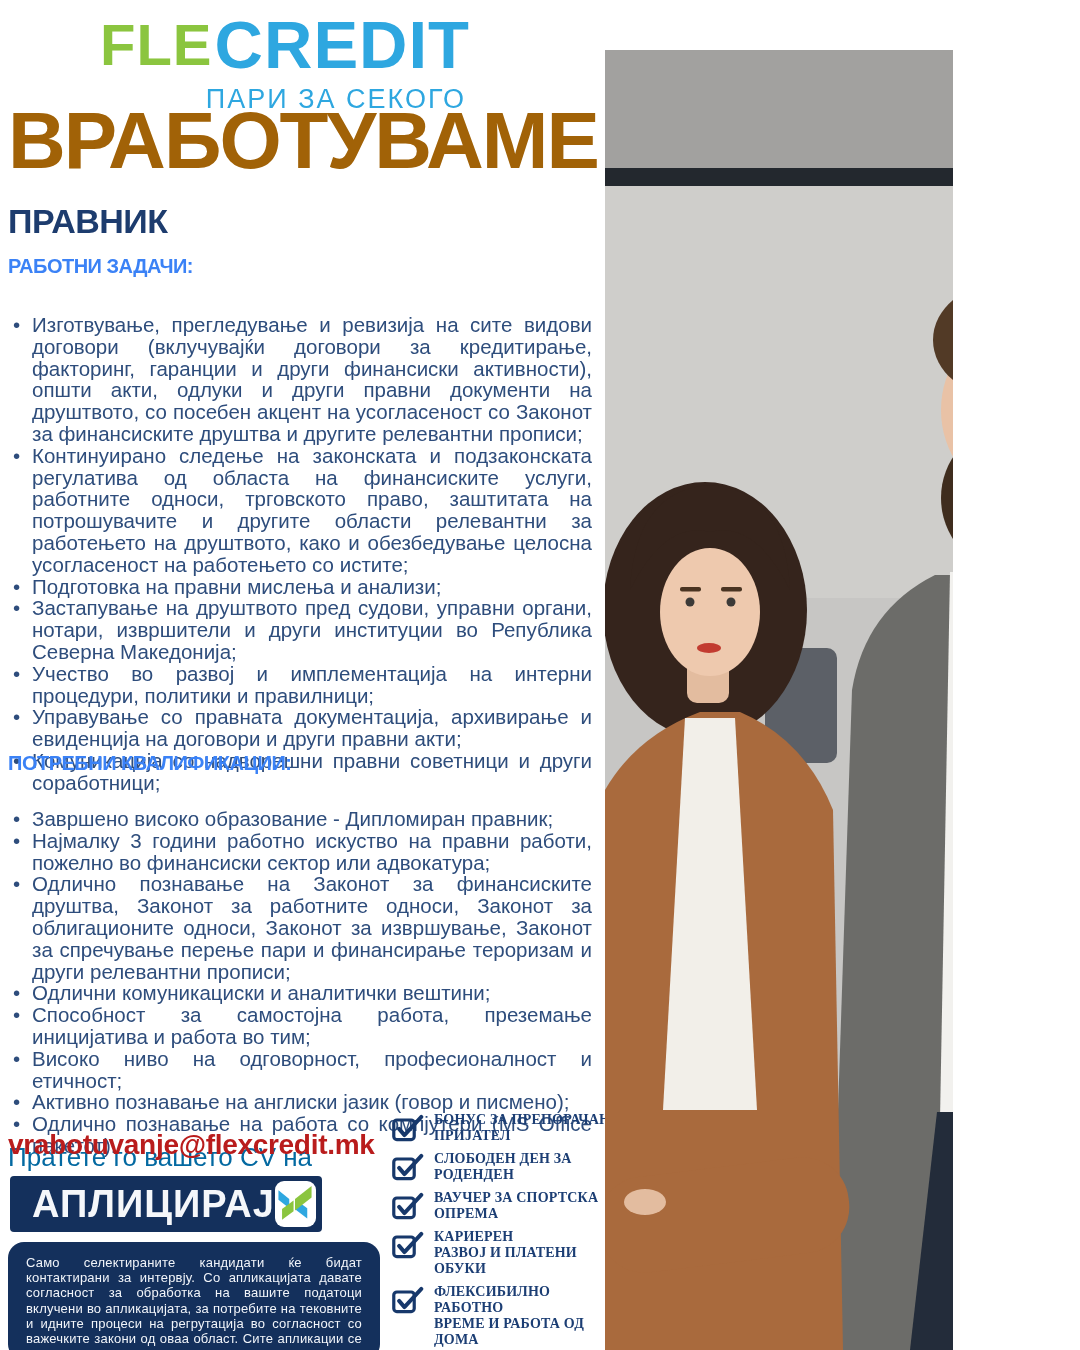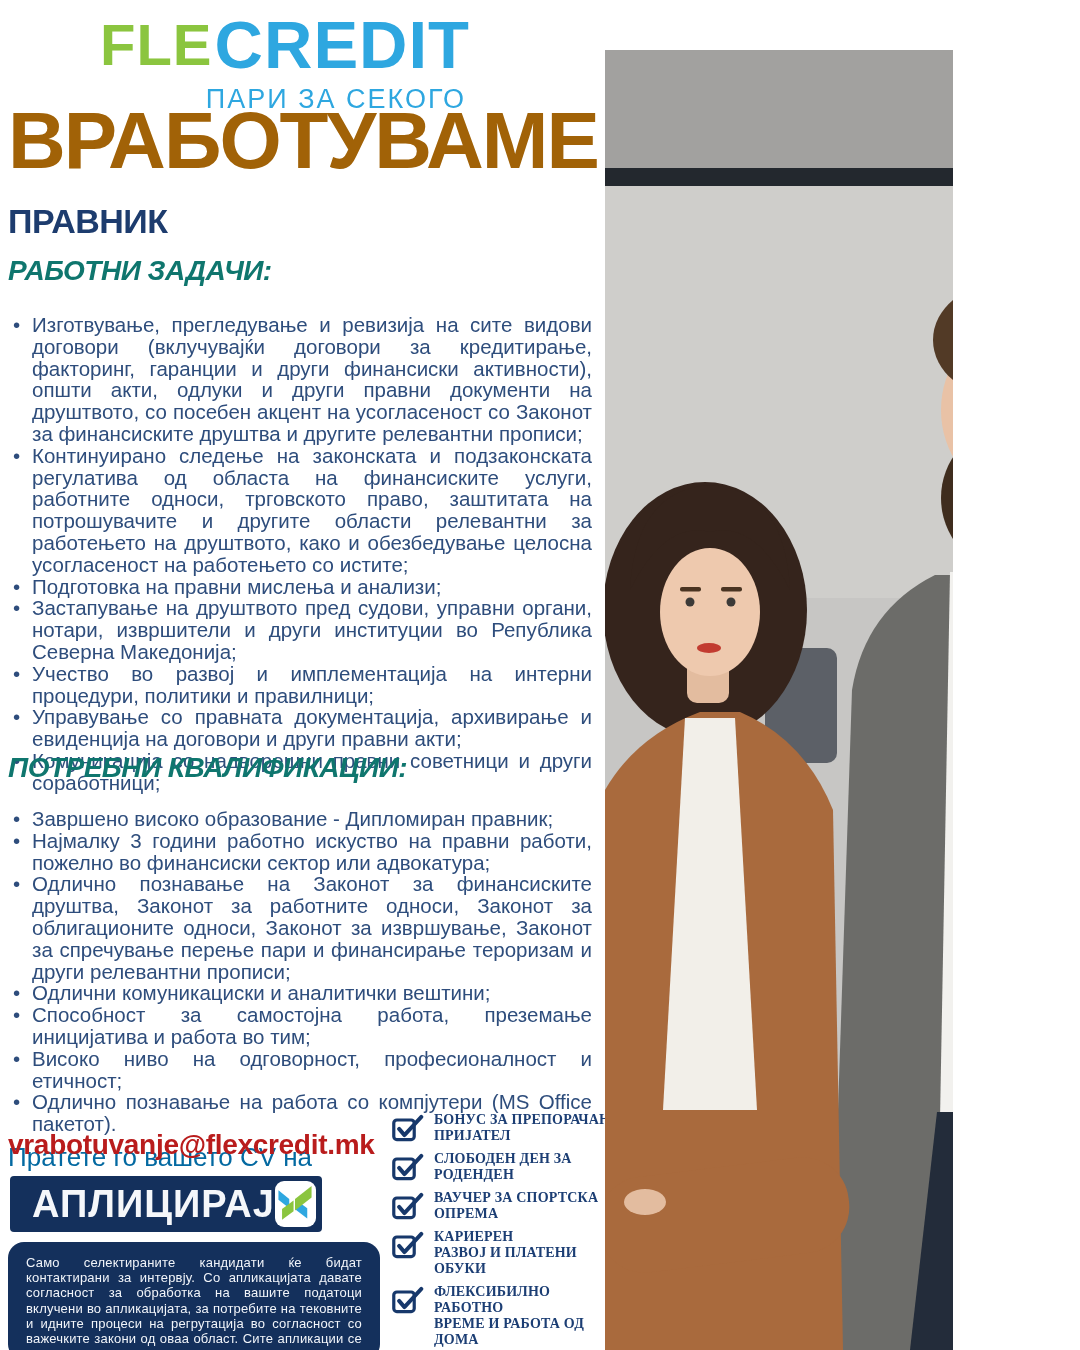--- a/index.html
+++ b/index.html
@@ -13,21 +13,21 @@
   
   .logo { position:absolute; left:100px; top:6px; width:370px; text-align:center; }
   .logo-row { display:flex; align-items:center; justify-content:center; }
   .logo-part1 { font-size:58px; font-weight:700; color:#8bc53f; letter-spacing:1px; }
   .logo-part2 { font-size:67px; font-weight:700; color:#2ea7e0; letter-spacing:1px; }
   .logo-x { width:62px; height:62px; margin:0 1px; transform:translateY(-2px); }
   .logo-tagline { font-size:27px; font-weight:400; color:#2ea7e0; letter-spacing:2px; text-align:right; padding-right:4px; margin-top:1px; }
   
   .h1 { position:absolute; left:8px; top:101px; font-size:80px; line-height:1; font-weight:700; letter-spacing:-2px; color:#a16207; }
   .h2 { position:absolute; left:8px; top:202px; font-size:34px; font-weight:700; letter-spacing:-0.5px; color:#1d3c6e; }
-  .h3 { position:absolute; left:8px; font-size:28px; font-weight:700; letter-spacing:-0.5px; color:#0f766e;font-style:italic; }
+  .h3 { position:absolute; left:8px; font-size:20px; font-weight:700; letter-spacing:-0.5px; color:#3b82f6; }
   .h3.tasks { top:255px; }
   .h3.quals { top:752px; }
   
   .list { position:absolute; left:8px; width:584px; list-style:none; font-size:20.5px; line-height:21.8px; text-align:justify; color:#2e4d7c; }
   .list.tasks { top:314px; }
   .list.quals { top:808px; }
   .list li { position:relative; padding-left:24px; }
   .list li::before { content:"\2022"; position:absolute; left:5px; top:0; color:#2e4d7c; }
   
   .cv-line { position:absolute; left:8px; top:1102px; font-size:26px; color:#0369a1;margin-top:40px; }
@@ -86,20 +86,21 @@
   </ul>
 
   <div class="h3 quals">ПОТРЕБНИ КВАЛИФИКАЦИИ:</div>
   <ul class="list quals">
     <li>Завршено високо образование - Дипломиран правник;</li>
     <li>Најмалку 3 години работно искуство на правни работи, пожелно во финансиски сектор или адвокатура;</li>
     <li>Одлично познавање на Законот за финансиските друштва, Законот за работните односи, Законот за облигационите односи, Законот за извршување, Законот за спречување перење пари и финансирање тероризам и други релевантни прописи;</li>
     <li>Одлични комуникациски и аналитички вештини;</li>
     <li>Способност за самостојна работа, преземање иницијатива и работа во тим;</li>
     <li>Високо ниво на одговорност, професионалност и етичност;</li>
+    <li>Активно познавање на англиски јазик (говор и писмено);</li>
     <li>Одлично познавање на работа со компјутери (MS Office пакетот).</li>
   </ul>
 
   <div class="cv-line">Пратете го вашето CV на</div>
   <div class="cv-email">vrabotuvanje@flexcredit.mk</div>
 
   <div class="apply-btn">
     <span class="apply-label">АПЛИЦИРАЈ</span>
     <span class="apply-icon">
       <svg viewBox="0 0 100 100">

